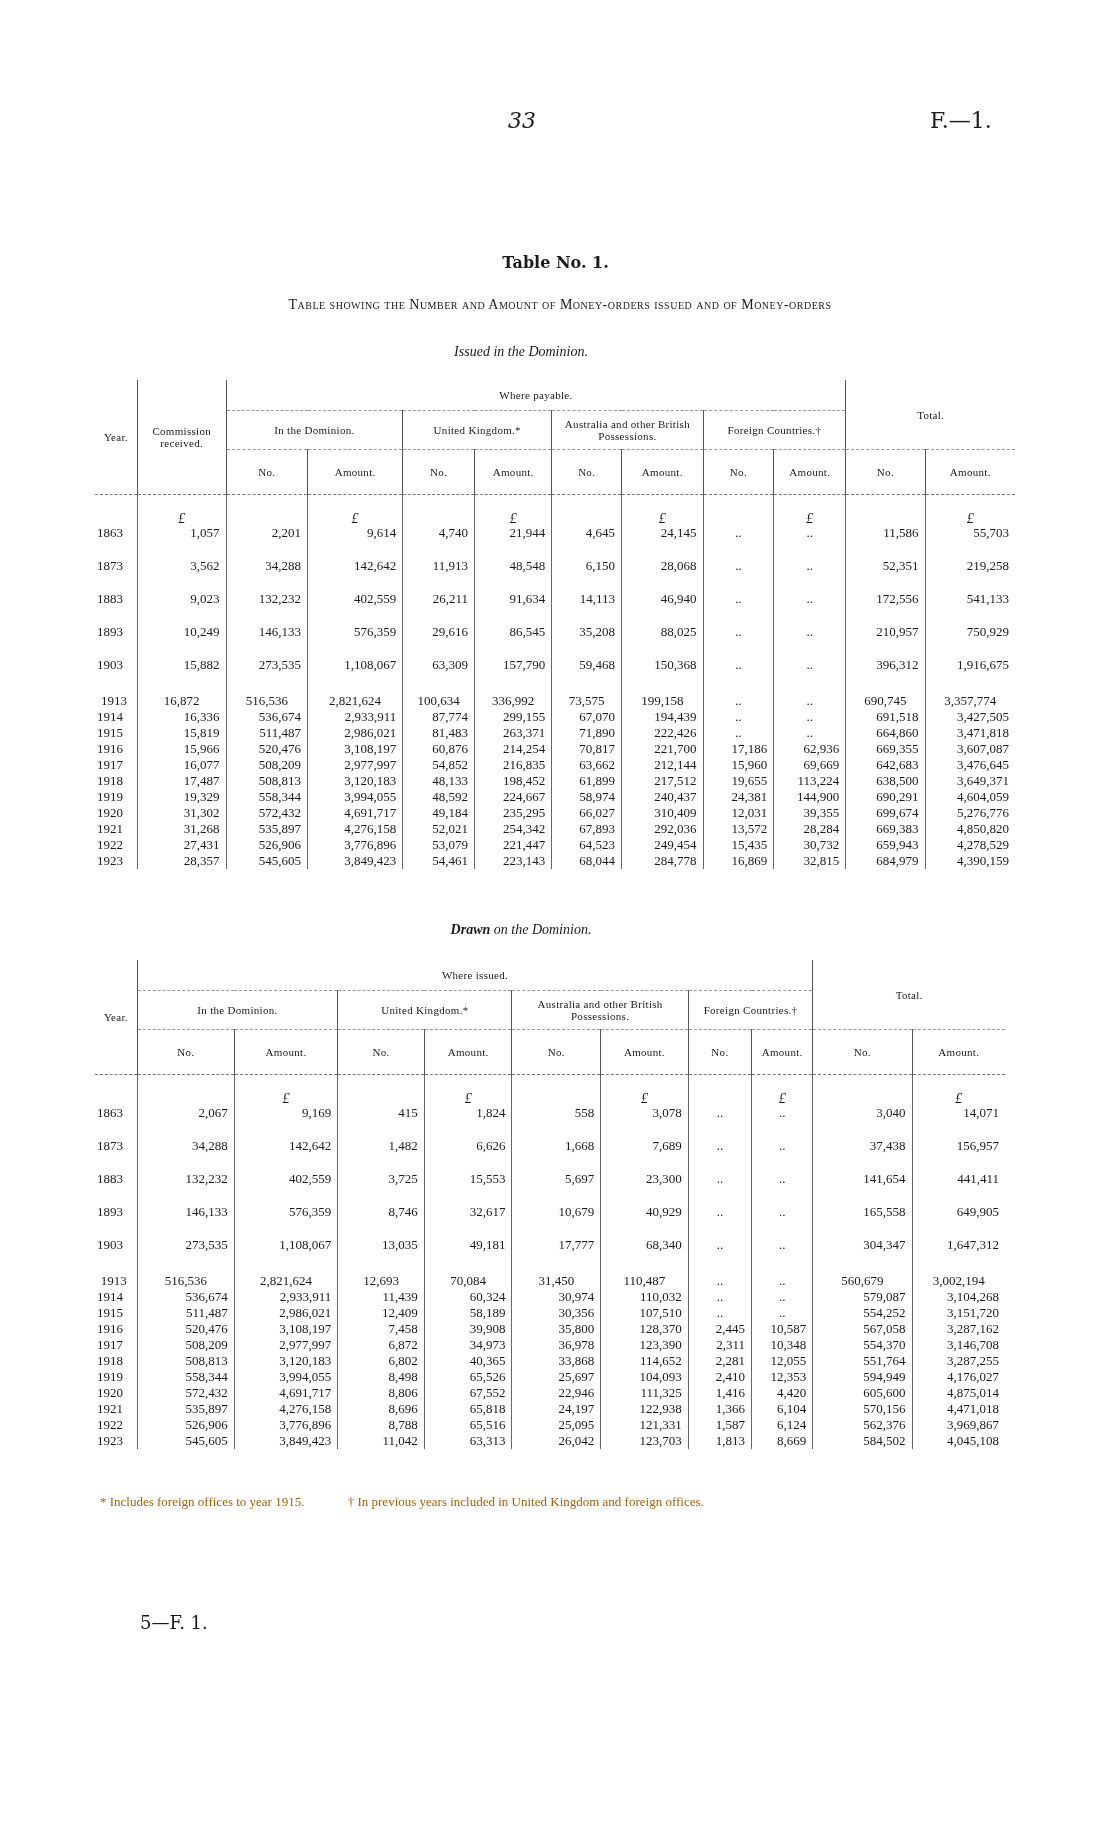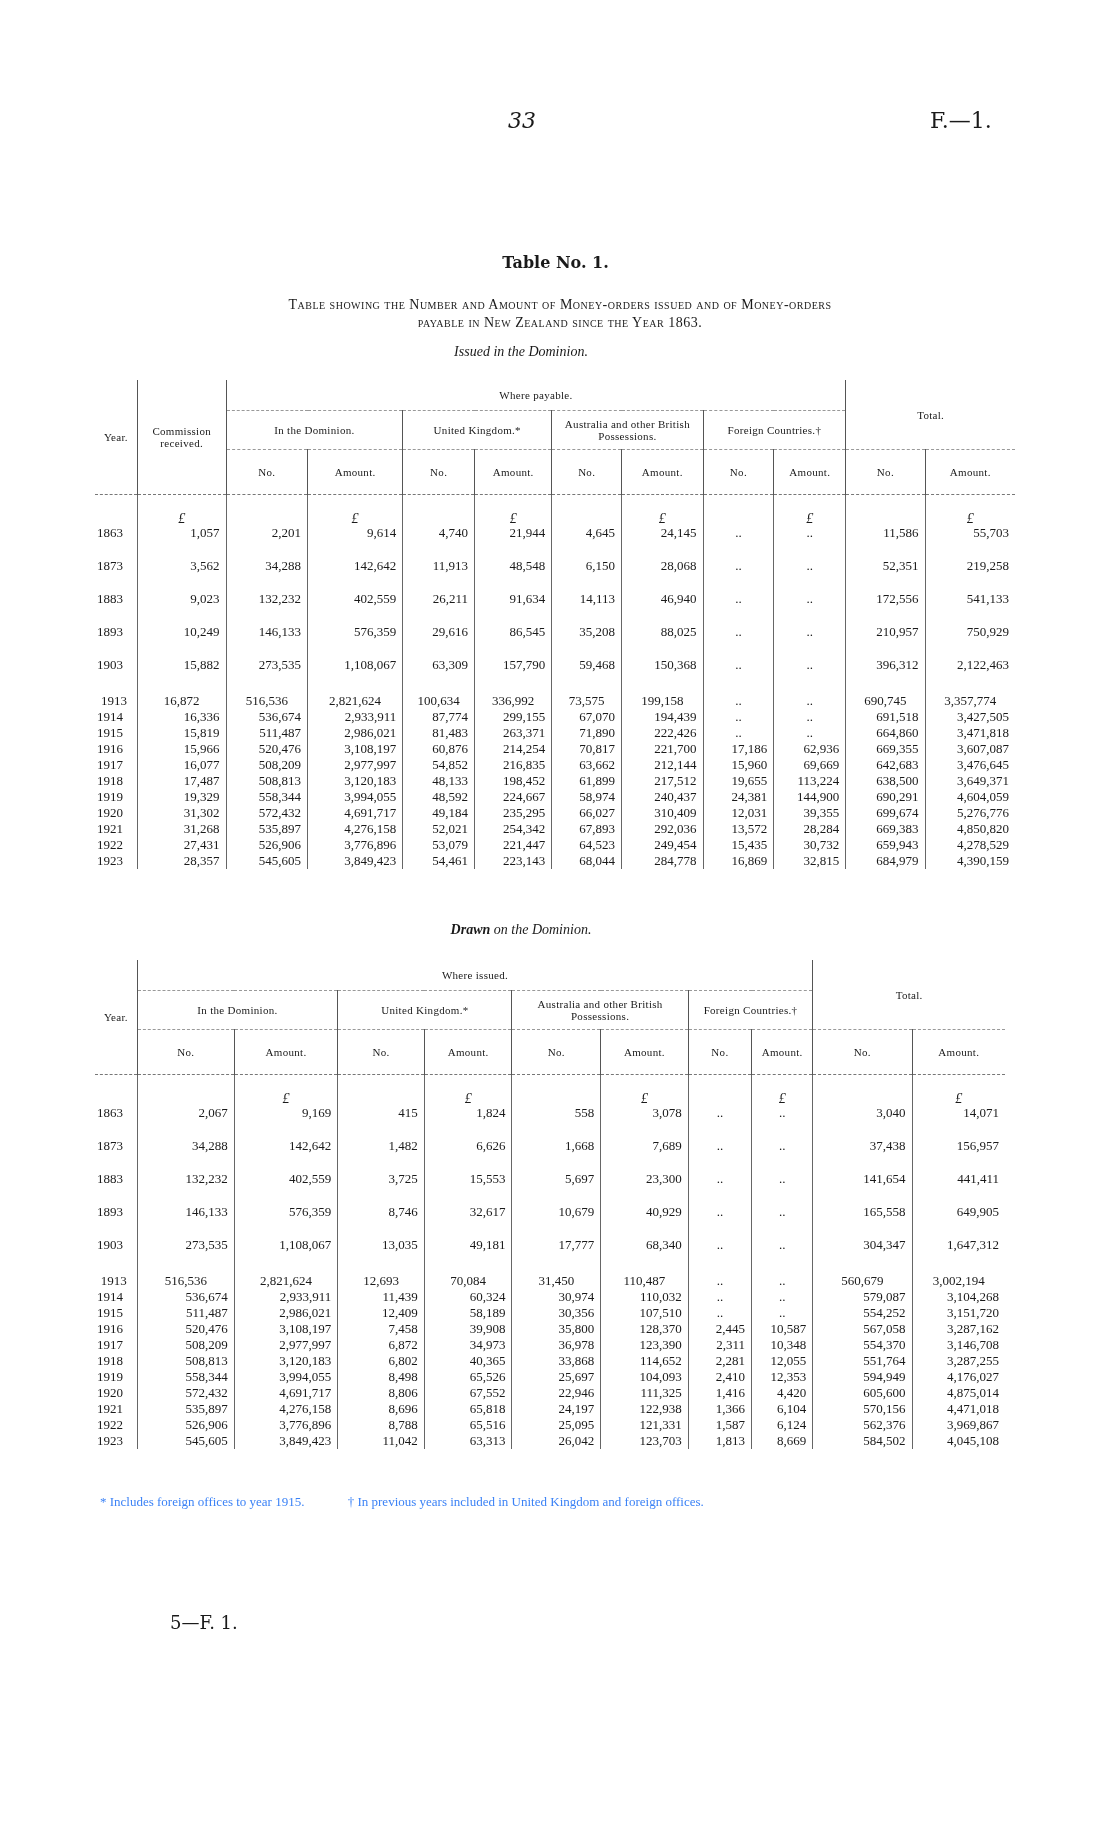--- a/index.html
+++ b/index.html
@@ -17,33 +17,32 @@
   table.t thead tr.sub th { height: 40px; border-top: 1px dashed #999; }
   table.t thead tr.sub { border-bottom: 1px dashed #777; }
   table.t td { border-left: 1px solid #666; padding: 0 6px; text-align: right; white-space: nowrap; }
   table.t td.yr { border-left: none; text-align: left; padding-left: 2px; }
   table.t tbody.decade td { height: 31px; vertical-align: bottom; padding-bottom: 2px; }
   table.t tbody.decade tr.r0 td { height: 46px; }
   table.t tbody.annual td { height: 16px; line-height: 16px; }
   table.t tbody.annual tr.r0 td { padding-top: 18px; text-align: center; }
   .pound { display: block; text-align: center; font-style: italic; font-size: 14px; line-height: 12px; }
   .dots { text-align: center !important; }
-  .footnotes { position: absolute; top: 1494px; left: 100px; font-size: 13px; color: #3b82f6; }
+  .footnotes { position: absolute; top: 1494px; left: 100px; font-size: 13px; color: #a16207; }
   .footnotes span { margin-right: 40px; }
-  .signature { position: absolute; top: 1612px; left: 140px; font-size: 18px; font-family: "DejaVu Serif", serif; margin-left: 30px; }
+  .signature { position: absolute; top: 1612px; left: 140px; font-size: 18px; font-family: "DejaVu Serif", serif; }
 </style>
 </head>
 <body>
 
 <div class="pagenum">33</div>
 <div class="docref">F.—1.</div>
 <div class="tabno">Table No. 1.</div>
 <div class="caption">
   <div>Table showing the Number and Amount of Money-orders issued and of Money-orders</div>
-  <div>payable in New Zealand since the Year 1863.</div>
 </div>
 
 <div class="subtitle" style="top:344px;">Issued in the Dominion.</div>
 
 <table class="t" id="issued-table" style="top:380px;width:920px;">
   <colgroup>
     <col style="width:40px">
       <col style="width:84px">
     <col style="width:77px">
       <col style="width:90px">
@@ -144,21 +143,21 @@
         <td><span>15,882</span></td>
         <td><span>273,535</span></td>
         <td><span>1,108,067</span></td>
         <td><span>63,309</span></td>
         <td><span>157,790</span></td>
         <td><span>59,468</span></td>
         <td><span>150,368</span></td>
         <td class="dots"><span>..</span></td>
         <td class="dots"><span>..</span></td>
         <td><span>396,312</span></td>
-        <td><span>2,122,463</span></td>
+        <td><span>1,916,675</span></td>
       </tr>
     </tbody>
   <tbody class="annual" id="issued-annual">
       <tr class="r0">
         <td class="yr"><span>1913</span></td>
         <td><span>16,872</span></td>
         <td><span>516,536</span></td>
         <td><span>2,821,624</span></td>
         <td><span>100,634</span></td>
         <td><span>336,992</span></td>

